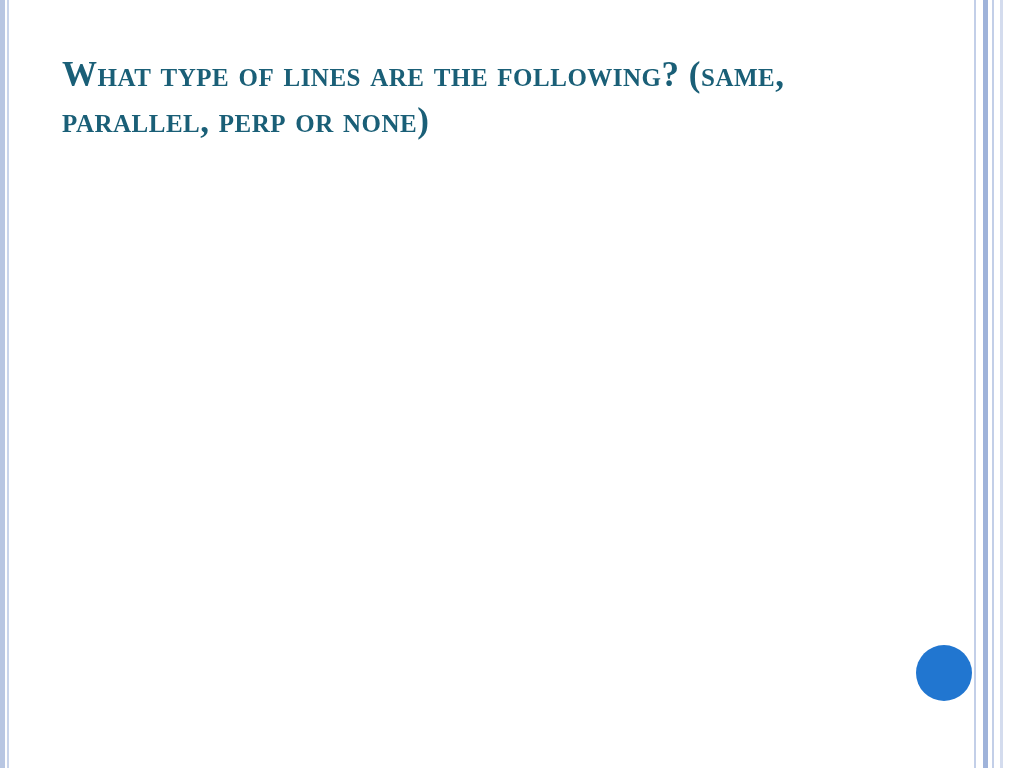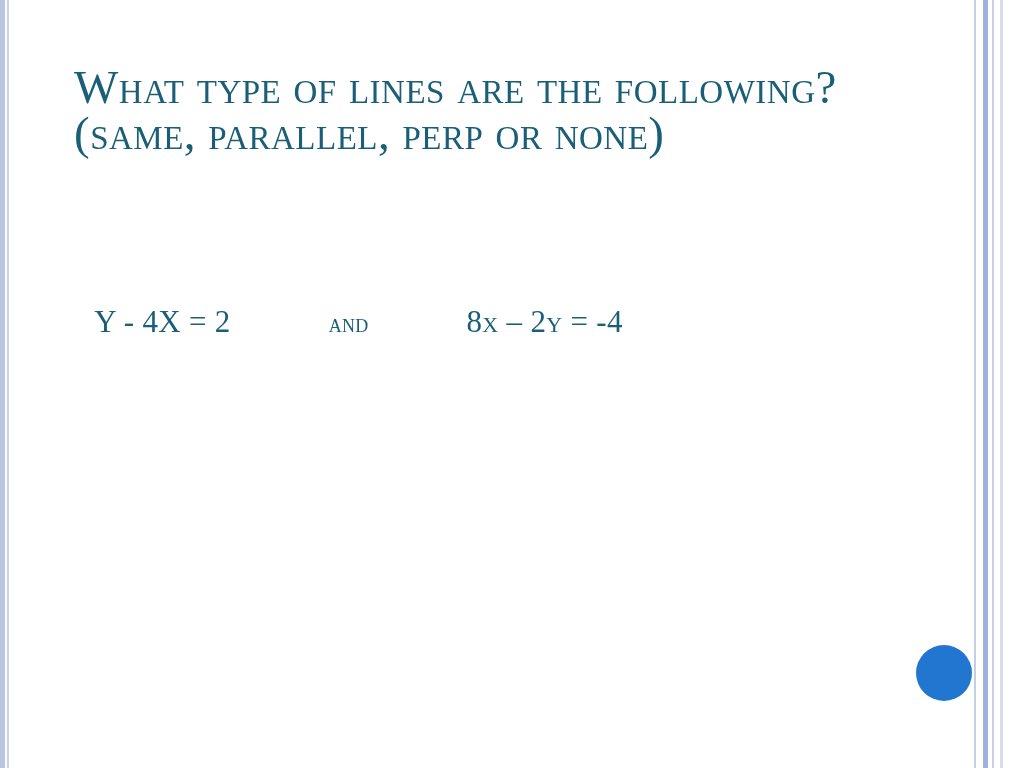--- a/index.html
+++ b/index.html
@@ -84,27 +84,27 @@
 
   .content {
     position: absolute;
     left: 62px;
     top: 52px;
     width: 830px;
   }
 
   .title {
     color: #1a5f77;
-    font-size: 47px;
+    font-size: 35px;
     line-height: 46px;
     letter-spacing: 0.5px;
     font-variant: small-caps;
     white-space: pre-line;
-    margin: 12px;
-    font-weight: normal;
+    margin: 0;
+    font-weight: bold;
   }
 
   .equation-row {
     position: absolute;
     left: 62px;
     top: 262px;
     width: 830px;
     color: #1a5f77;
     font-size: 31px;
     line-height: 40px;
@@ -152,19 +152,16 @@
     <div class="r2"></div>
     <div class="r3"></div>
     <div class="r4"></div>
     <div class="r5"></div>
   </div>
 
   <div class="content">
     <h1 class="title">What type of lines are the following? (same, parallel, perp or none)</h1>
   </div>
 
-  <div class="equation-row">
-    <span class="eq-left">Y - 4X = 2</span><span class="eq-conj">and</span><span class="eq-right">8x – 2y = -4</span>
-  </div>
 
   <div class="dot"></div>
 
 </div>
 
 </body></html>

